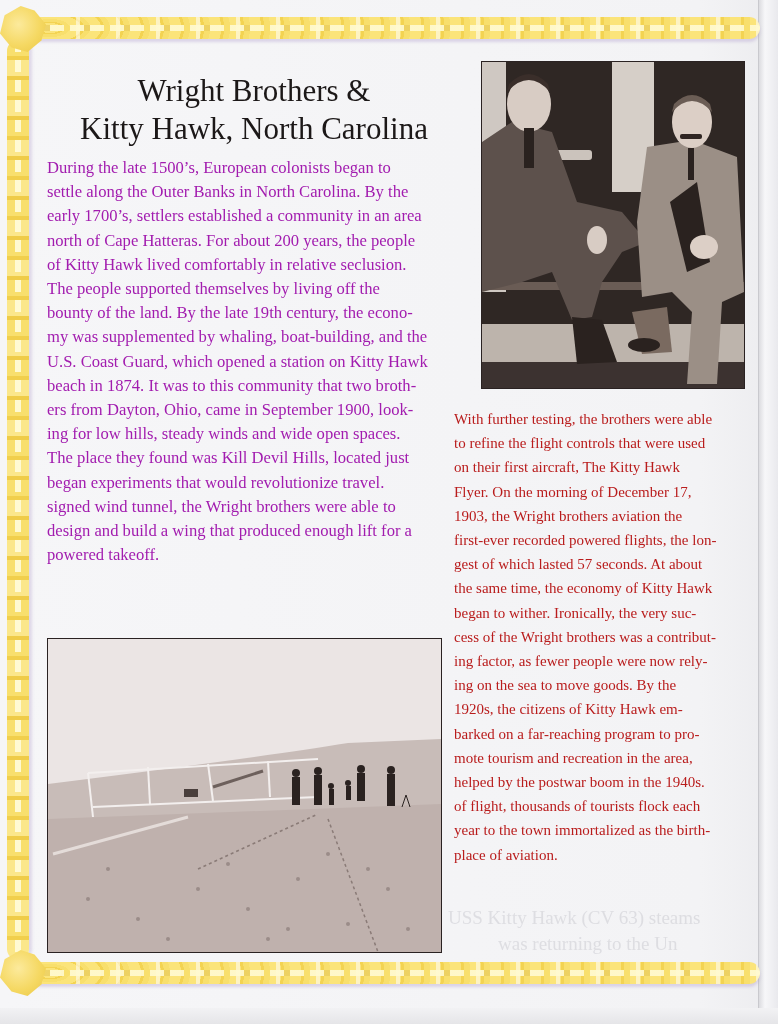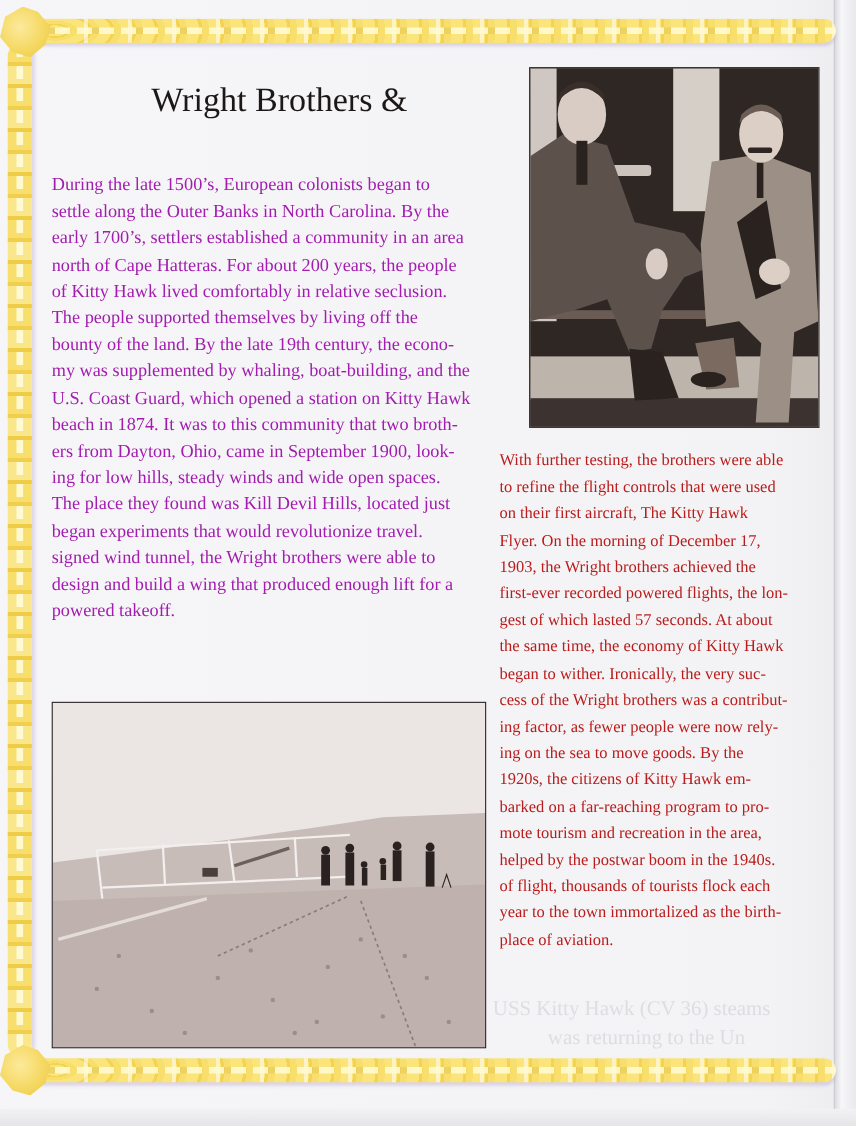--- a/index.html
+++ b/index.html
@@ -66,32 +66,33 @@
     font-size:19px; line-height:26px; color:rgba(180,180,190,0.35); white-space:nowrap; }
 </style>
 </head>
 <body>
 
 <div class="page"></div>
 <div class="gutter"></div>
 <div class="bottom-strip"></div>
 
 <div class="ghost-text">
-  <span class="line">USS Kitty Hawk (CV 36) steams</span>
+  <span class="line">USS Kitty Hawk (CV 63) steams</span>
   <span class="line" style="padding-left:50px">was returning to the Un</span>
 </div>
 
 <div class="chain-h" style="left:30px; top:17px; width:730px;"></div>
 <div class="chain-h" style="left:30px; top:962px; width:730px;"></div>
 <div class="chain-v" style="left:7px; top:40px; height:920px;"></div>
 <div class="knot" style="left:0px; top:6px;"></div>
 <div class="knot" style="left:0px; top:950px;"></div>
 
 <h1 class="title">
   <span class="line">Wright Brothers &amp;</span>
+  <span class="line">Kitty Hawk, North Carolina</span>
 </h1>
 
 <div class="col-left">
   <span class="line">During the late 1500’s, European colonists began to</span>
   <span class="line">settle along the Outer Banks in North Carolina.  By the</span>
   <span class="line">early 1700’s, settlers established a community in an area</span>
   <span class="line">north of Cape Hatteras. For about 200 years, the people</span>
   <span class="line">of Kitty Hawk lived comfortably in relative seclusion.</span>
   <span class="line">The people supported themselves by living off the</span>
   <span class="line">bounty of the land.  By the late 19th century, the econo-</span>
@@ -105,21 +106,21 @@
   <span class="line">signed wind tunnel, the Wright brothers were able to</span>
   <span class="line">design and build a wing that produced enough lift for a</span>
   <span class="line">powered takeoff.</span>
 </div>
 
 <div class="col-right">
   <span class="line">With further testing, the brothers were able</span>
   <span class="line">to refine the flight controls that were used</span>
   <span class="line">on their first aircraft, The Kitty Hawk</span>
   <span class="line">Flyer.  On the morning of December 17,</span>
-  <span class="line">1903, the Wright brothers achieved the</span>
+  <span class="line">1903, the Wright brothers aviation the</span>
   <span class="line">first-ever recorded powered flights, the lon-</span>
   <span class="line">gest of which lasted 57 seconds.  At about</span>
   <span class="line">the same time, the economy of Kitty Hawk</span>
   <span class="line">began to wither.  Ironically, the very suc-</span>
   <span class="line">cess of the Wright brothers was a contribut-</span>
   <span class="line">ing factor, as fewer people were now rely-</span>
   <span class="line">ing on the sea to move goods.  By the</span>
   <span class="line">1920s, the citizens of Kitty Hawk em-</span>
   <span class="line">barked on a far-reaching program to pro-</span>
   <span class="line">mote tourism and recreation in the area,</span>

